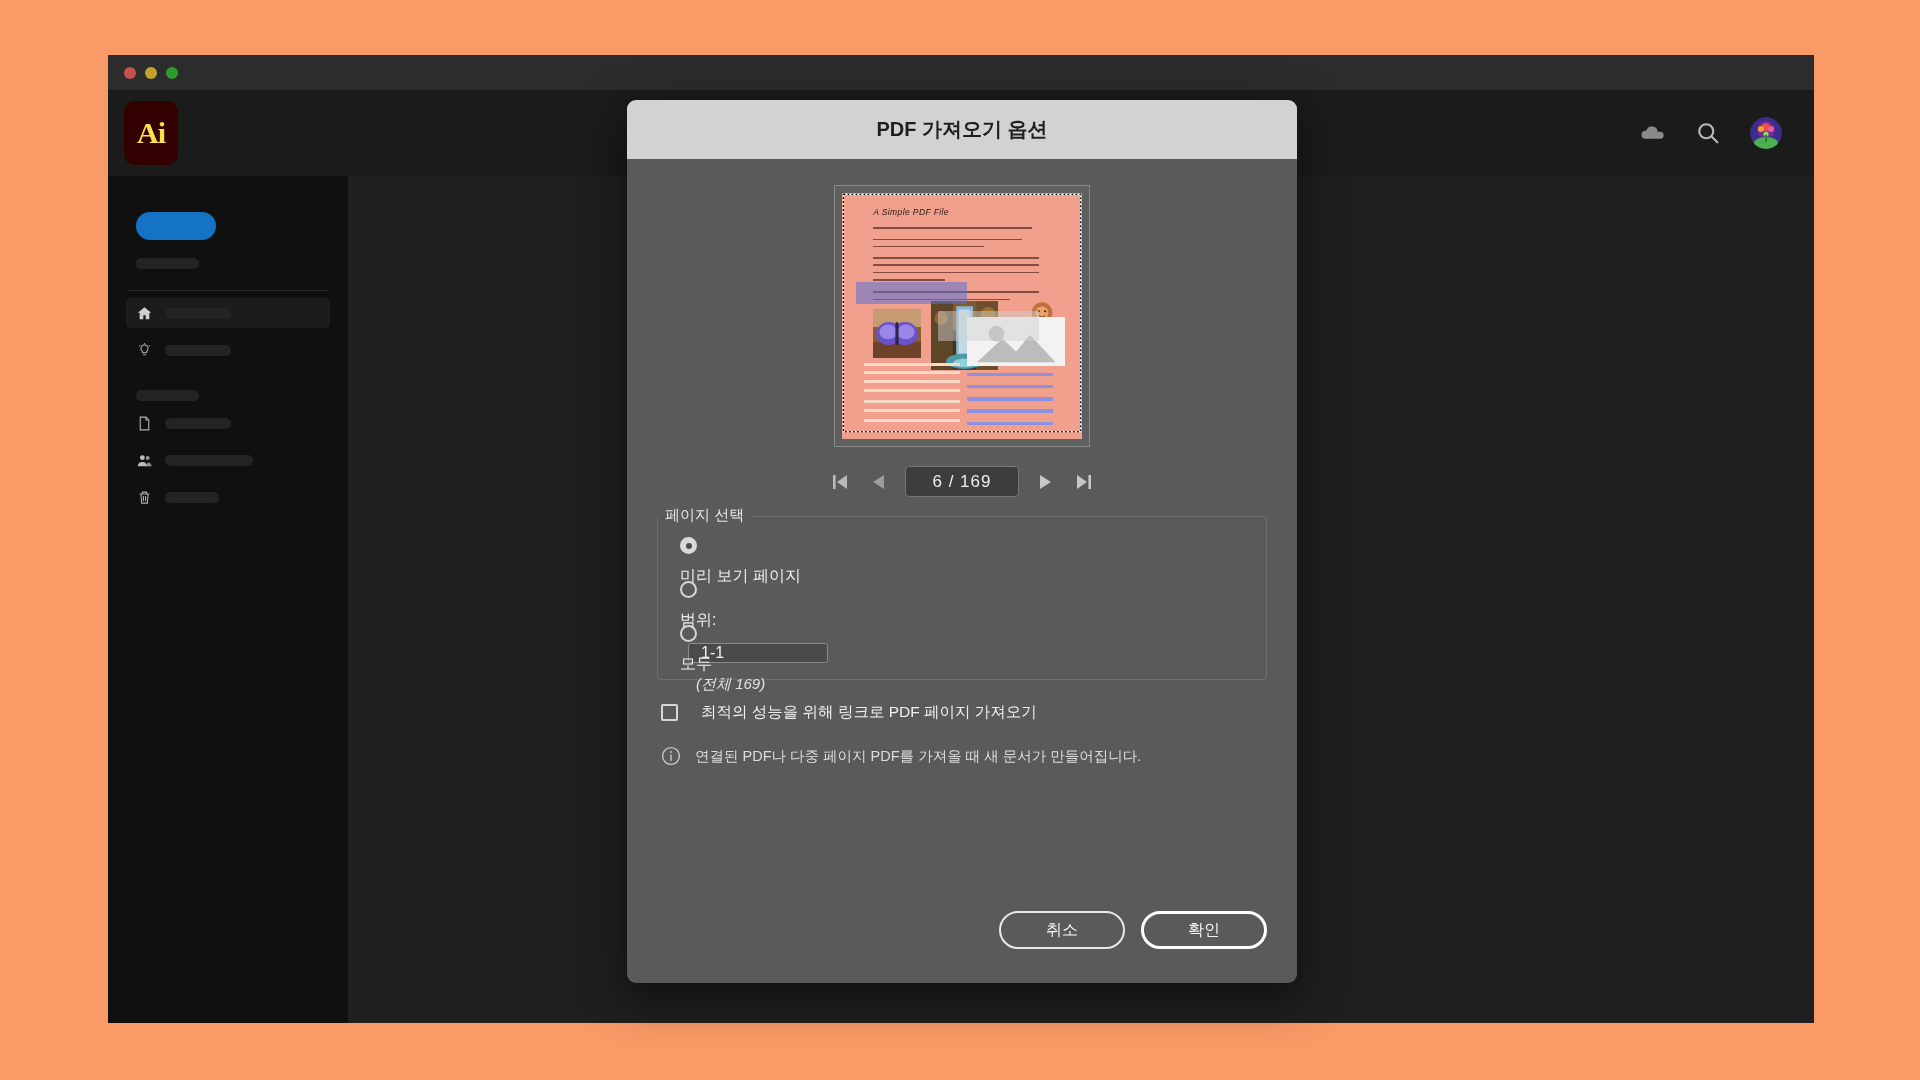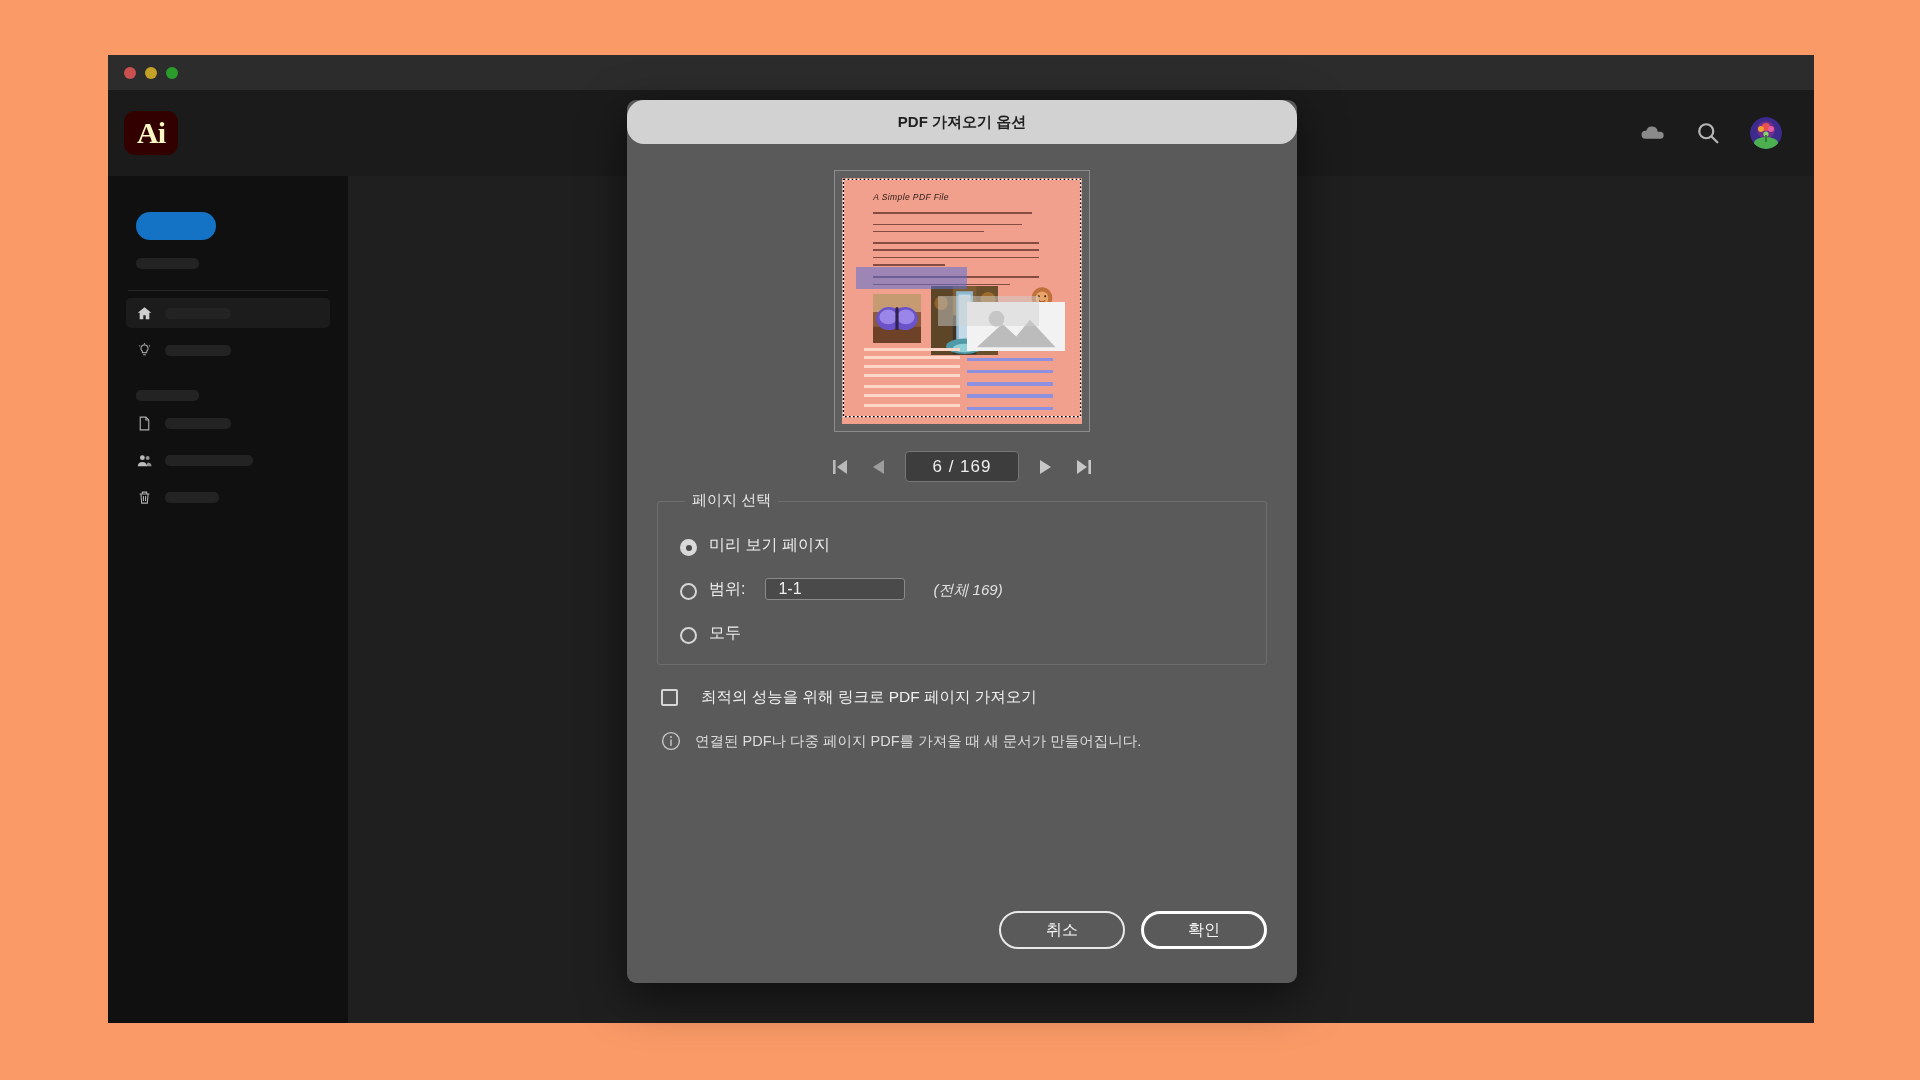--- a/index.html
+++ b/index.html
@@ -27,24 +27,24 @@
   .tl-yellow { background: #c3a227; }
   .tl-green { background: #2b9b2b; }
 
   #app-header {
     height: 86px; background: #1b1b1b;
     display: flex; align-items: center;
     padding: 0 32px 0 16px;
     position: relative;
   }
   #ai-logo {
-    width: 54px; height: 44px; border-radius: 11px;
+    width: 54px; height: 64px; border-radius: 11px;
     background: #330000;
     display: flex; align-items: center; justify-content: center;
-    color: #fef9c3; font-size: 30px; font-weight: bold;
+    color: #fde047; font-size: 30px; font-weight: bold;
     letter-spacing: -1px;
     font-family: "Liberation Serif", serif;
   }
   #header-actions {
     margin-left: auto; display: flex; align-items: center; gap: 28px;
   }
   .hdr-icon { width: 28px; height: 28px; display: block; }
   #avatar {
     width: 32px; height: 32px; border-radius: 50%;
     overflow: hidden; display: block;
@@ -85,25 +85,24 @@
     position: absolute;
     left: 627px; top: 100px;
     width: 670px; height: 883px;
     border-radius: 9px;
     background: #5a5a5a;
     box-shadow: 0 14px 46px rgba(0,0,0,0.55);
     display: flex; flex-direction: column;
     overflow: hidden;
   }
   #dialog-titlebar {
-    height: 44px; background: #d2d2d2;
+    height: 59px; background: #d2d2d2;
     display: flex; align-items: center; justify-content: center;
-    color: #1f1f1f; font-size: 15px; font-weight: bold;
+    color: #1f1f1f; font-size: 20px; font-weight: bold;
     flex-shrink: 0;
-    border-radius: 17px;
   }
   #dialog-content { padding: 26px 30px 0 30px; flex: 1; }
 
   
   #preview-wrap { display: flex; justify-content: center; }
   #preview-frame {
     width: 256px; height: 262px;
     background: #5f5f5f;
     border: 1px solid #8c8c8c;
     padding: 7px;
@@ -166,27 +165,27 @@
   }
 
   
   #page-select-group {
     margin-top: 19px;
     border: 1px solid #6e6e6e; border-radius: 3px;
     padding: 20px 22px 20px 22px;
     position: relative;
   }
   #group-legend {
-    position: absolute; top: -11px; left: 27px;
+    position: absolute; top: -11px; left: 0;
     background: #5a5a5a; padding: 0 7px;
     color: #e6e6e6; font-size: 15px;
   }
   .radio-row {
-    display: flex; align-items: flex-end; gap: 12px;
-    height: 34px; margin-bottom: 10px;
+    display: flex; align-items: flex-start; gap: 12px;
+    height: 34px; margin-bottom: 10px; flex-direction: column;
   }
   .radio-row:last-child { margin-bottom: 0; }
   .radio {
     width: 17px; height: 17px; border-radius: 50%;
     border: 2px solid #d6d6d6; flex-shrink: 0;
     background: transparent;
     display: flex; align-items: center; justify-content: center;
   }
   .radio.checked { background: #d9d9d9; border-color: #d9d9d9; }
   .radio.checked::after {

